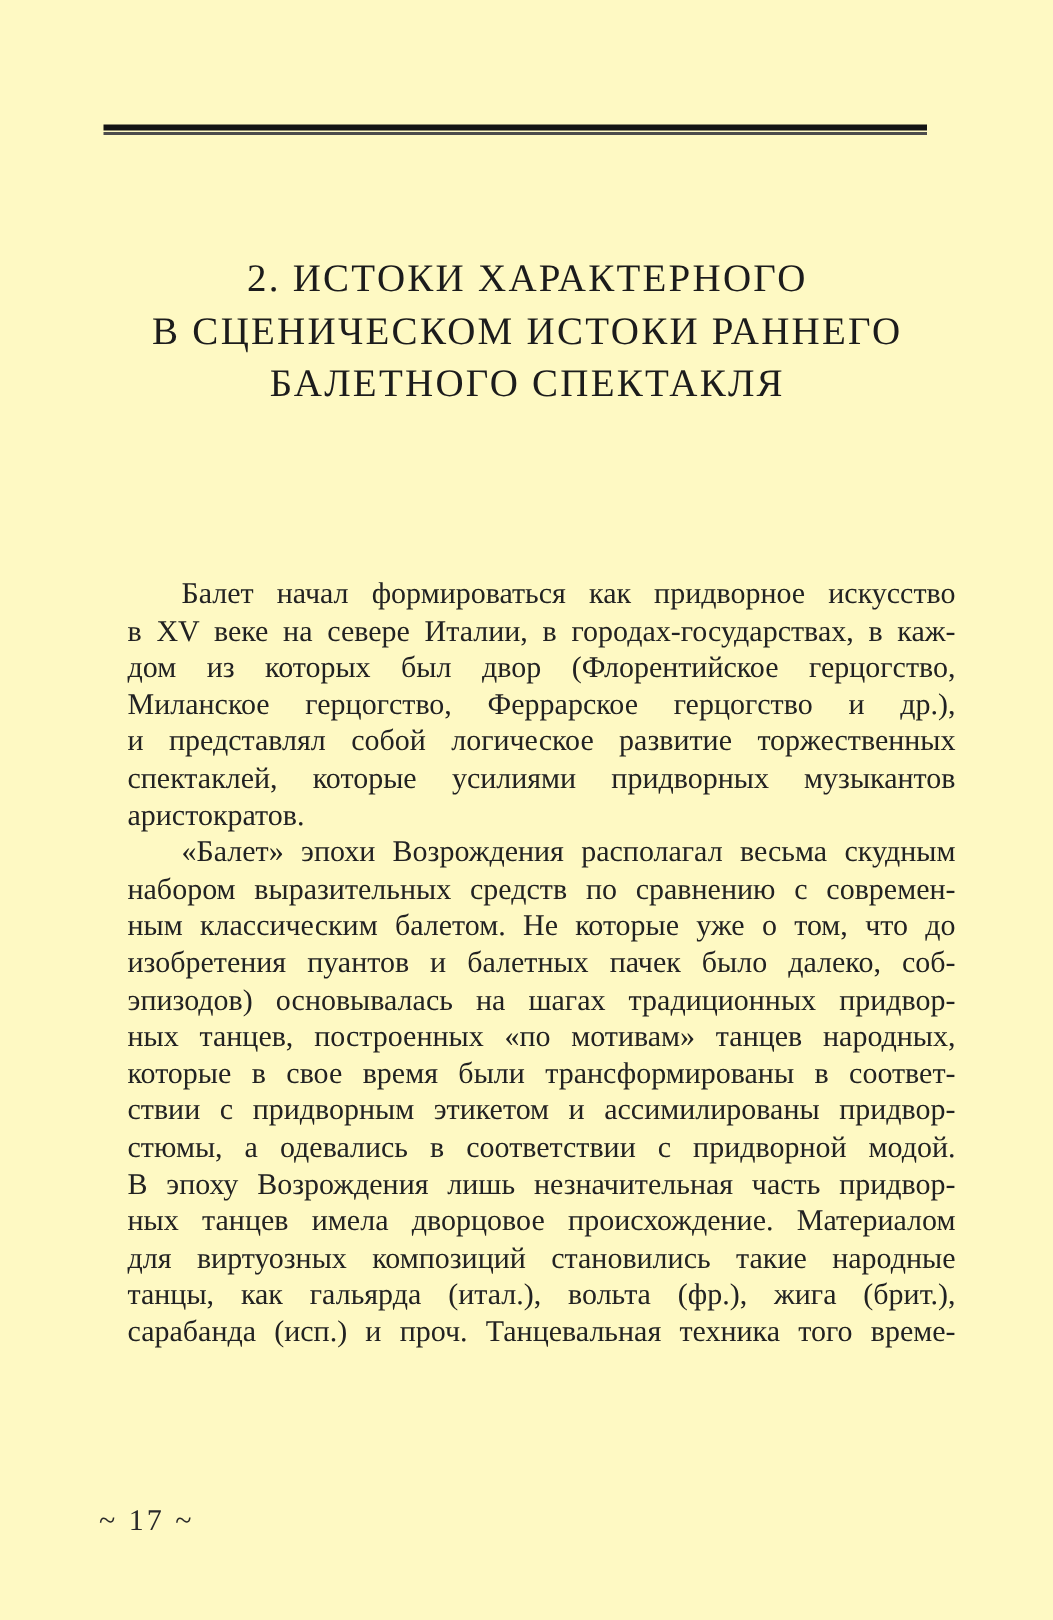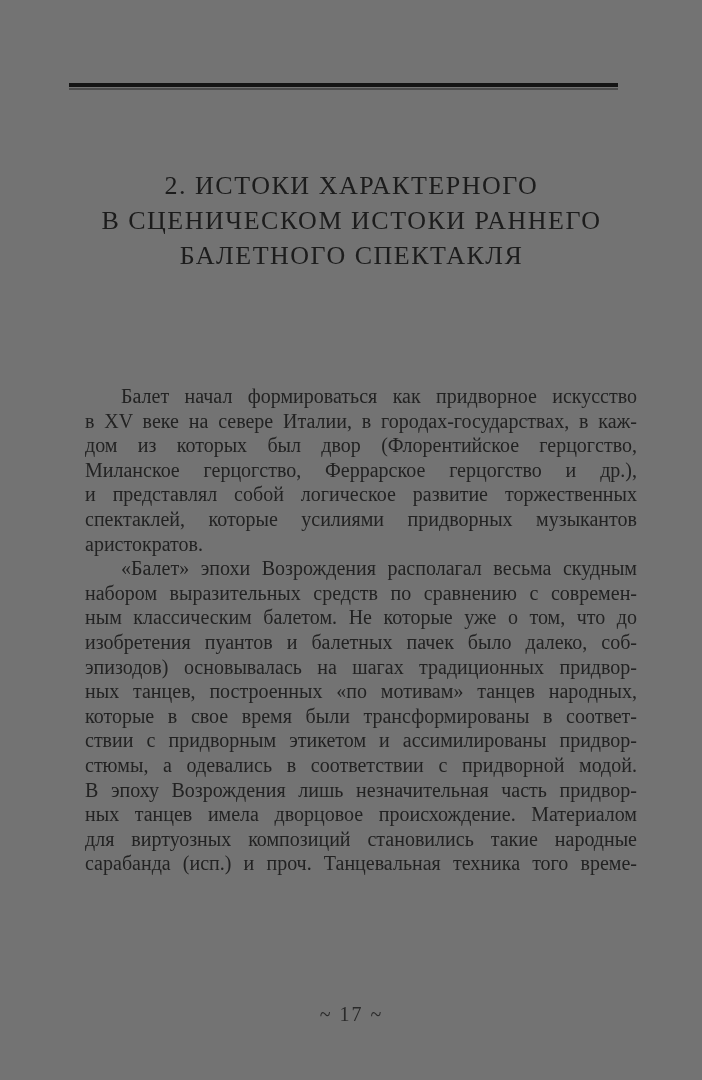--- a/index.html
+++ b/index.html
@@ -2,21 +2,21 @@
 <html lang="ru"><head>
 <meta charset="utf-8">
 <style>
   * { margin: 0; padding: 0; box-sizing: border-box; }
   html, body { background: #e9e9e9; }
   .page {
     position: relative;
     width: 702px;
     height: 1080px;
     margin: 0 auto;
-    background: #737373;
+    background: #fef9c3;
     font-family: "Liberation Serif", "DejaVu Serif", serif;
     color: #1f1f1f;
     overflow: hidden;
   }
   .top-rule {
     position: absolute;
     left: 69px;
     top: 83px;
     width: 549px;
   }
@@ -53,21 +53,21 @@
     margin-left: 19px;
   }
   .body-line.indent { text-indent: 36px; }
   .body-line.para-end { text-align-last: left; }
 
   .page-number {
     position: absolute;
     top: 1003px;
     left: 66px;
     width: 571px;
-    text-align: center;
+    text-align: left;
     font-size: 20px;
     color: #2a2a2a;
     letter-spacing: 2px;
   }
 </style>
 </head>
 <body>
 
 <div class="page">
 
@@ -101,20 +101,21 @@
       <div class="body-line">ным классическим балетом. Не которые уже о том, что до</div>
       <div class="body-line">изобретения пуантов и балетных пачек было далеко, соб-</div>
       <div class="body-line">эпизодов) основывалась на шагах традиционных придвор-</div>
       <div class="body-line">ных танцев, построенных «по мотивам» танцев народных,</div>
       <div class="body-line">которые в свое время были трансформированы в соответ-</div>
       <div class="body-line">ствии с придворным этикетом и ассимилированы придвор-</div>
       <div class="body-line">стюмы, а одевались в соответствии с придворной модой.</div>
       <div class="body-line">В эпоху Возрождения лишь незначительная часть придвор-</div>
       <div class="body-line">ных танцев имела дворцовое происхождение. Материалом</div>
       <div class="body-line">для виртуозных композиций становились такие народные</div>
+      <div class="body-line">танцы, как гальярда (итал.), вольта (фр.), жига (брит.),</div>
       <div class="body-line">сарабанда (исп.) и проч. Танцевальная техника того време-</div>
     </div>
 
   </div>
 
   <div class="page-number">~ 17 ~</div>
 
 </div>
 
 </body></html>

